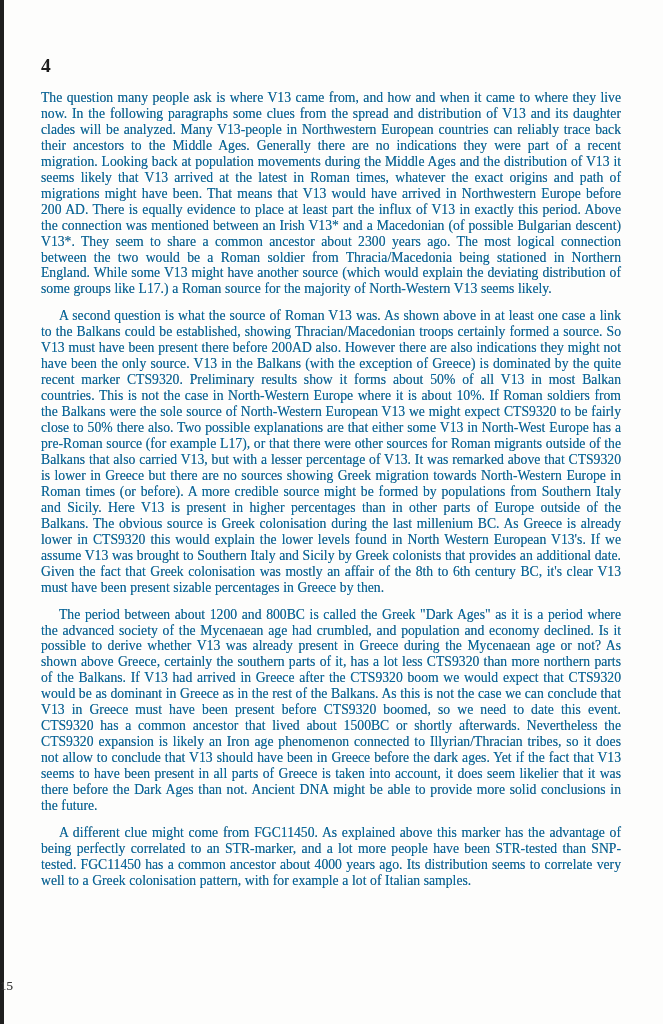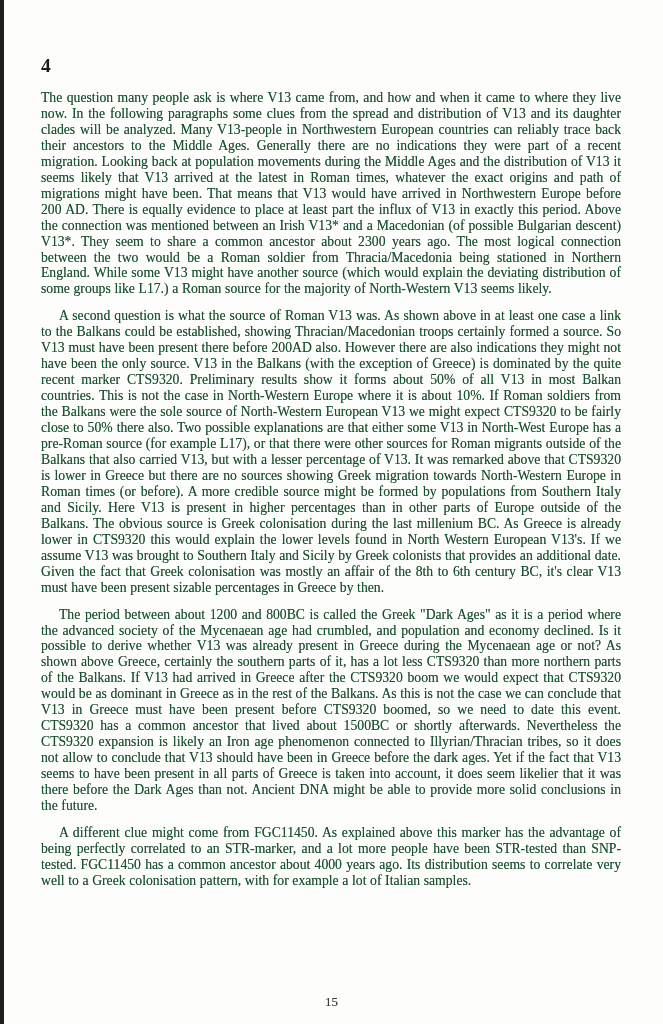--- a/index.html
+++ b/index.html
@@ -42,37 +42,36 @@
   }
   .section-number {
     margin-right: 18px;
   }
   .body-paragraph {
     margin: 0 0 11px 0;
     font-size: 13.7px;
     line-height: 15.95px;
     text-align: justify;
     text-indent: 18px;
-    color: #14532d;
+    color: #0369a1;
     text-shadow: 0 0 0.5px rgba(50,50,50,0.55);
     word-spacing: 0.2px;
   }
   .body-paragraph.no-indent {
     text-indent: 0;
   }
   .page-number {
     position: absolute;
     left: 0;
     top: 978px;
     width: 663px;
-    text-align: center;
+    text-align: left;
     font-size: 13px;
     color: #3a3a3a;
     text-shadow: 0 0 0.5px rgba(50,50,50,0.5);
-    margin-top: 16px;
   }
 </style>
 </head>
 <body>
 
 <div class="doc-page">
   <div class="edge-bar"></div>
 
   <div class="content">
     <h1 class="section-heading">

